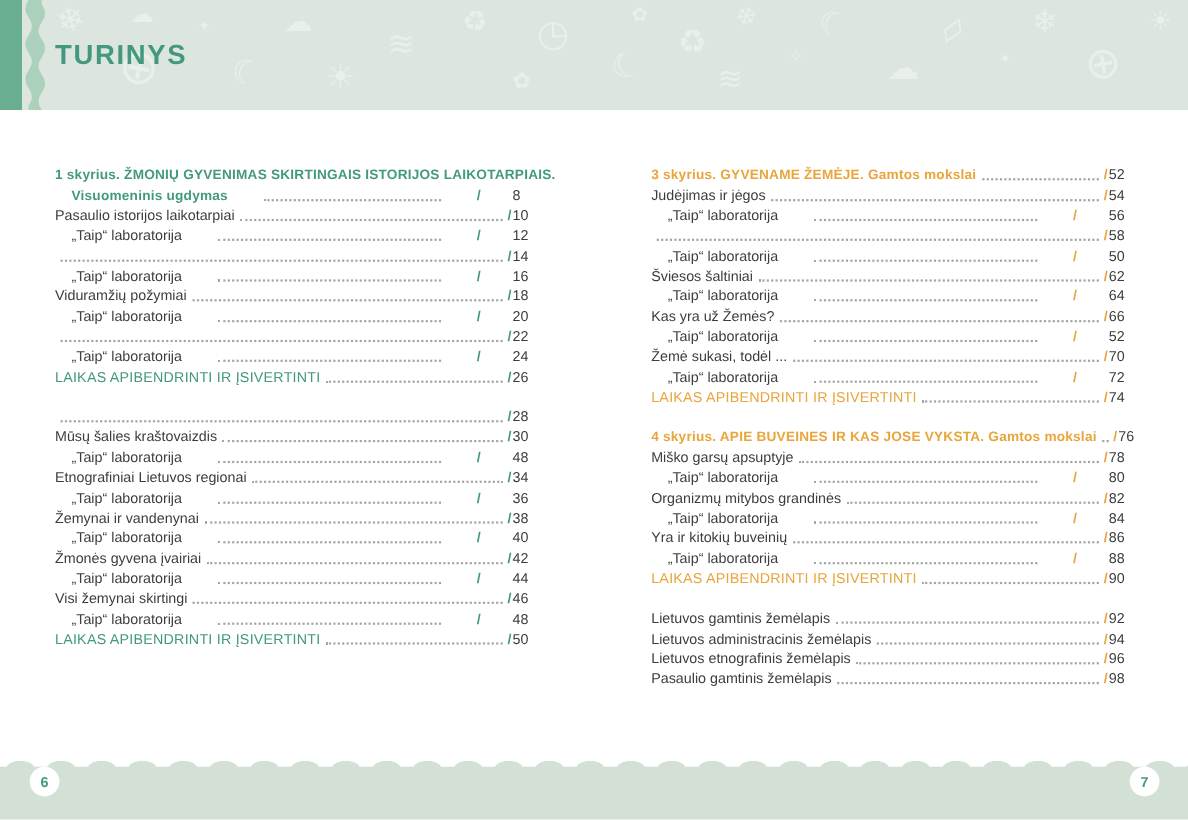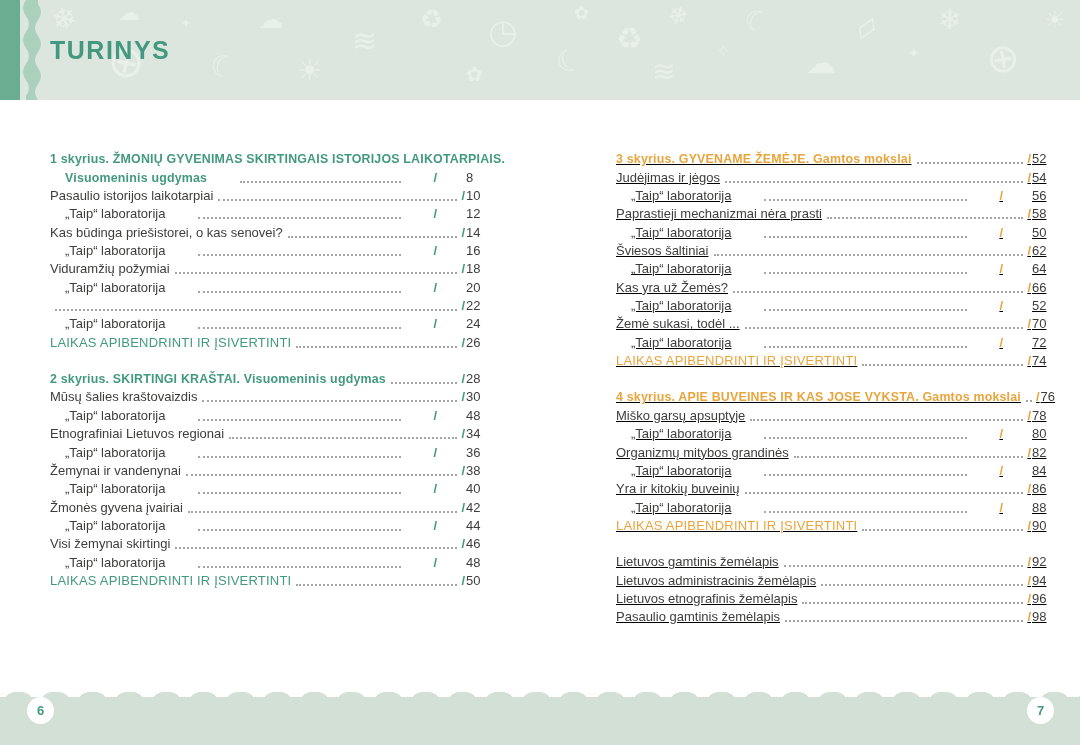--- a/index.html
+++ b/index.html
@@ -28,21 +28,21 @@
   .page-title {
     position:absolute; left:50px; top:36px;
     font-size:25px; font-weight:bold; letter-spacing:1.5px;
     color: var(--teal);
     z-index:3;
   }
 
   
   .toc-col { position:absolute; top:149px; width:440px; }
   .toc-col.left  { left:50px; }
-  .toc-col.right { left:616px;text-decoration:underline; }
+  .toc-col.right { left:592px; }
   .section + .section { margin-top:18px; }
 
   .row {
     display:flex; align-items:flex-end;
     height:18.35px; font-size:13px; line-height:16px;
     color: var(--text);
     white-space:nowrap;
   }
   .row.indent { padding-left:15px;gap:28px; }
   .row .lbl { flex:0 0 auto; }
@@ -136,21 +136,20 @@
           <span class="slash">/</span>
           <span class="pg">10</span>
         </div>
         <div class="row entry teal indent">
           <span class="lbl">„Taip“ laboratorija</span>
           <span class="dots"></span>
           <span class="slash">/</span>
           <span class="pg">12</span>
         </div>
         <div class="row entry teal">
-          <span class="lbl">Kas būdinga priešistorei, o kas senovei?</span>
           <span class="dots"></span>
           <span class="slash">/</span>
           <span class="pg">14</span>
         </div>
         <div class="row entry teal indent">
           <span class="lbl">„Taip“ laboratorija</span>
           <span class="dots"></span>
           <span class="slash">/</span>
           <span class="pg">16</span>
         </div>
@@ -179,21 +178,20 @@
         </div>
         <div class="row summary teal">
           <span class="lbl">LAIKAS APIBENDRINTI IR ĮSIVERTINTI</span>
           <span class="dots"></span>
           <span class="slash">/</span>
           <span class="pg">26</span>
         </div>
       </div>
       <div class="section">
         <div class="row chapter teal">
-          <span class="lbl">2 skyrius. SKIRTINGI KRAŠTAI. Visuomeninis ugdymas</span>
           <span class="dots"></span>
           <span class="slash">/</span>
           <span class="pg">28</span>
         </div>
         <div class="row entry teal">
           <span class="lbl">Mūsų šalies kraštovaizdis</span>
           <span class="dots"></span>
           <span class="slash">/</span>
           <span class="pg">30</span>
         </div>
@@ -273,21 +271,20 @@
           <span class="slash">/</span>
           <span class="pg">54</span>
         </div>
         <div class="row entry orange indent">
           <span class="lbl">„Taip“ laboratorija</span>
           <span class="dots"></span>
           <span class="slash">/</span>
           <span class="pg">56</span>
         </div>
         <div class="row entry orange">
-          <span class="lbl">Paprastieji mechanizmai nėra prasti</span>
           <span class="dots"></span>
           <span class="slash">/</span>
           <span class="pg">58</span>
         </div>
         <div class="row entry orange indent">
           <span class="lbl">„Taip“ laboratorija</span>
           <span class="dots"></span>
           <span class="slash">/</span>
           <span class="pg">50</span>
         </div>

